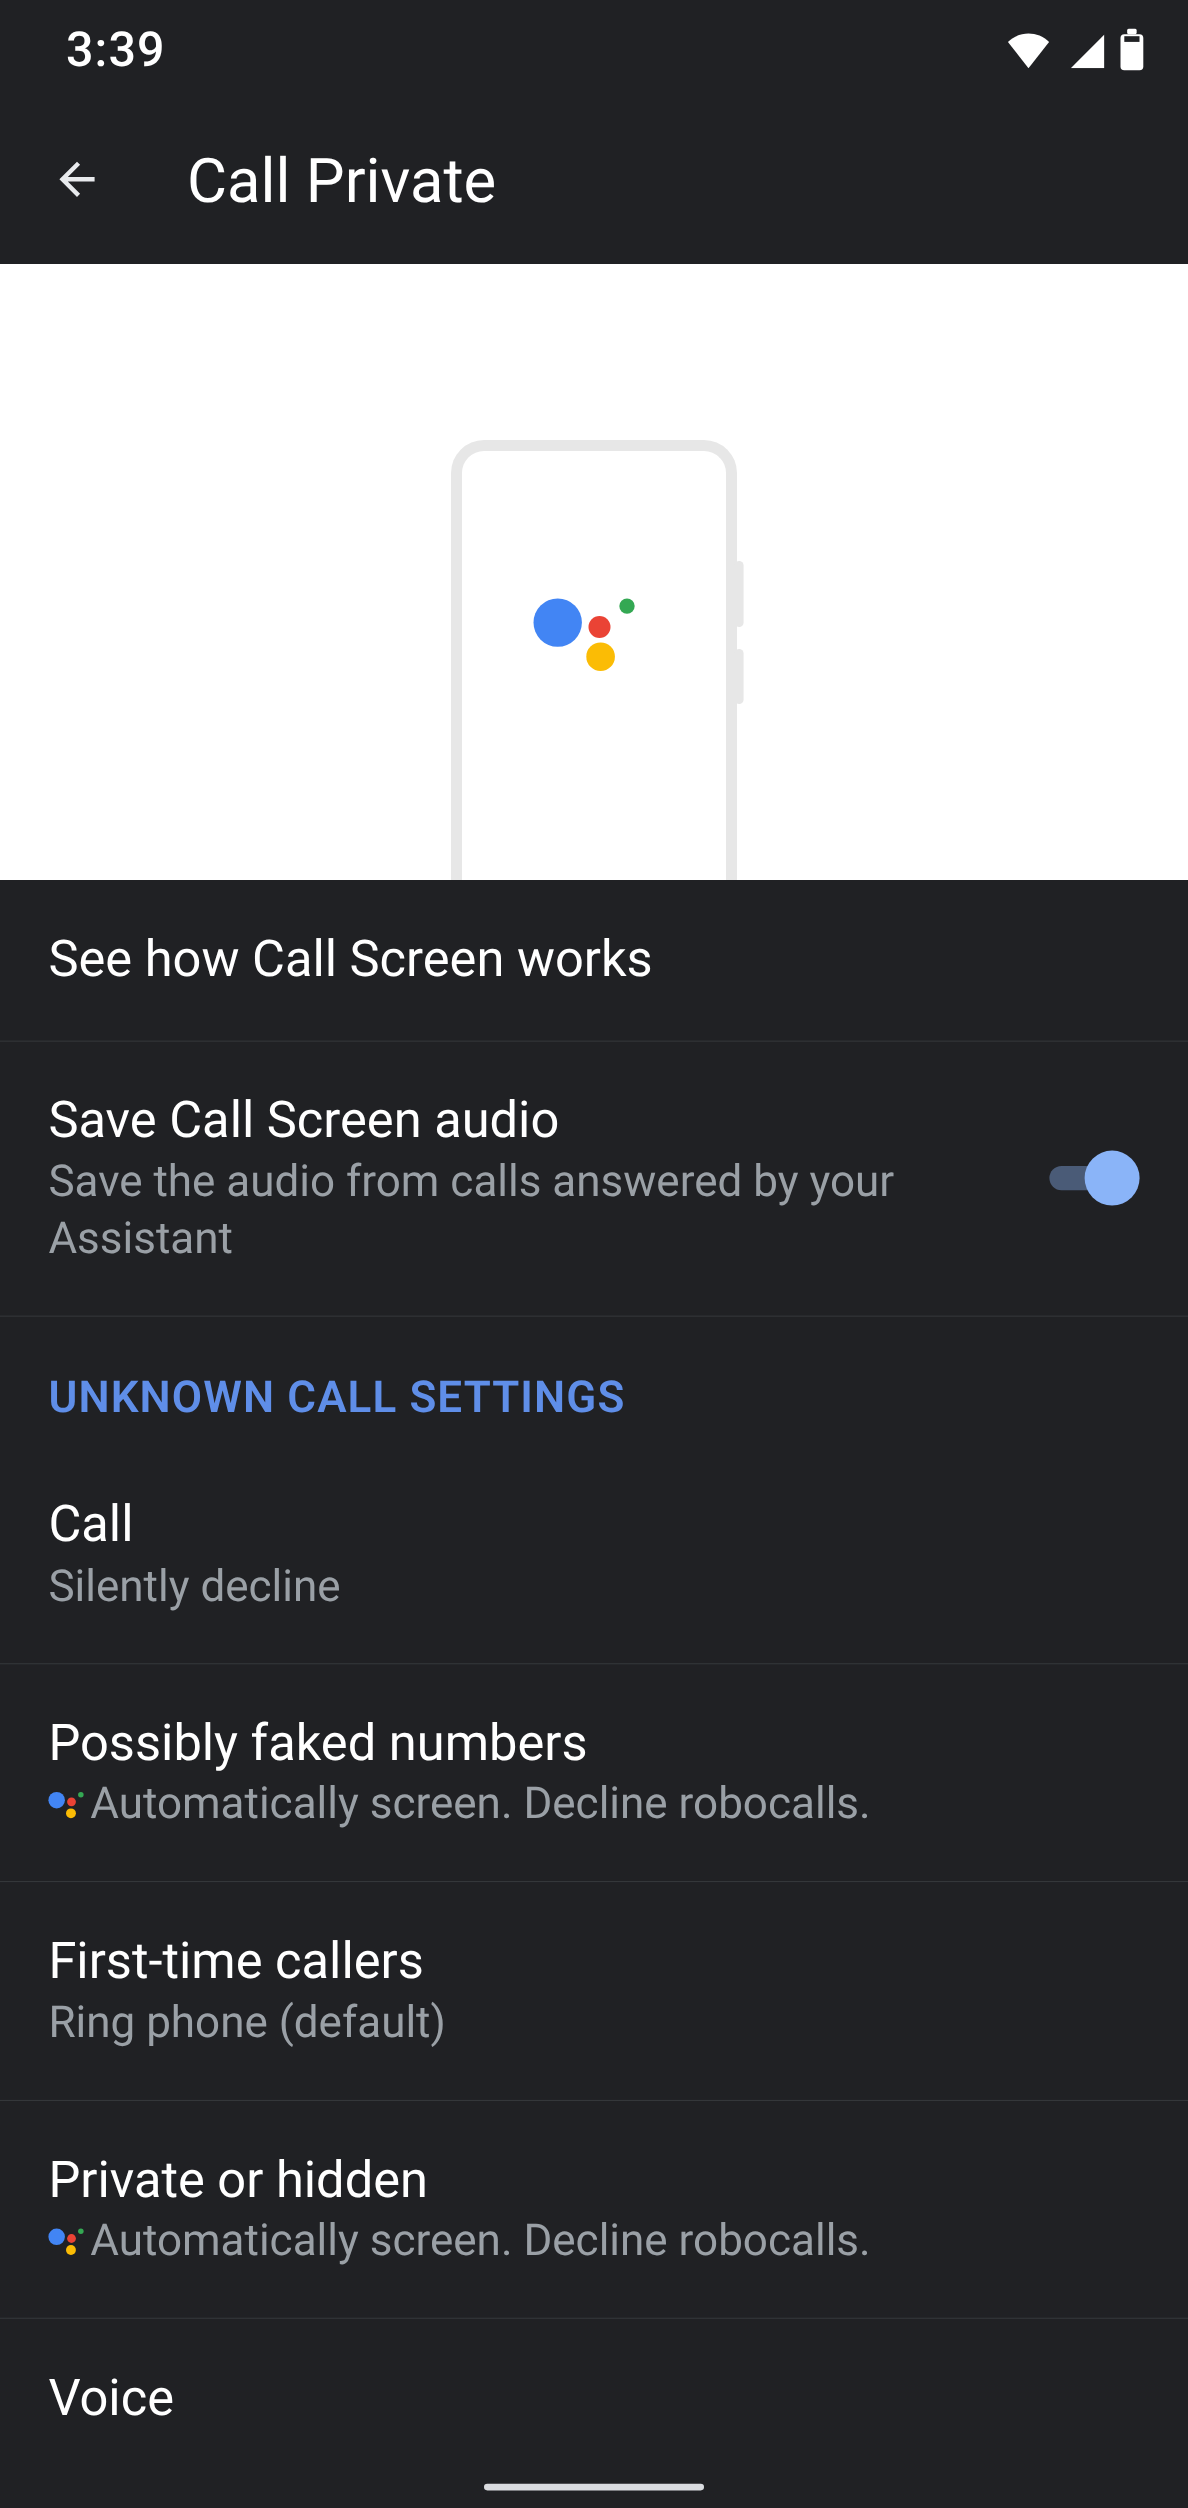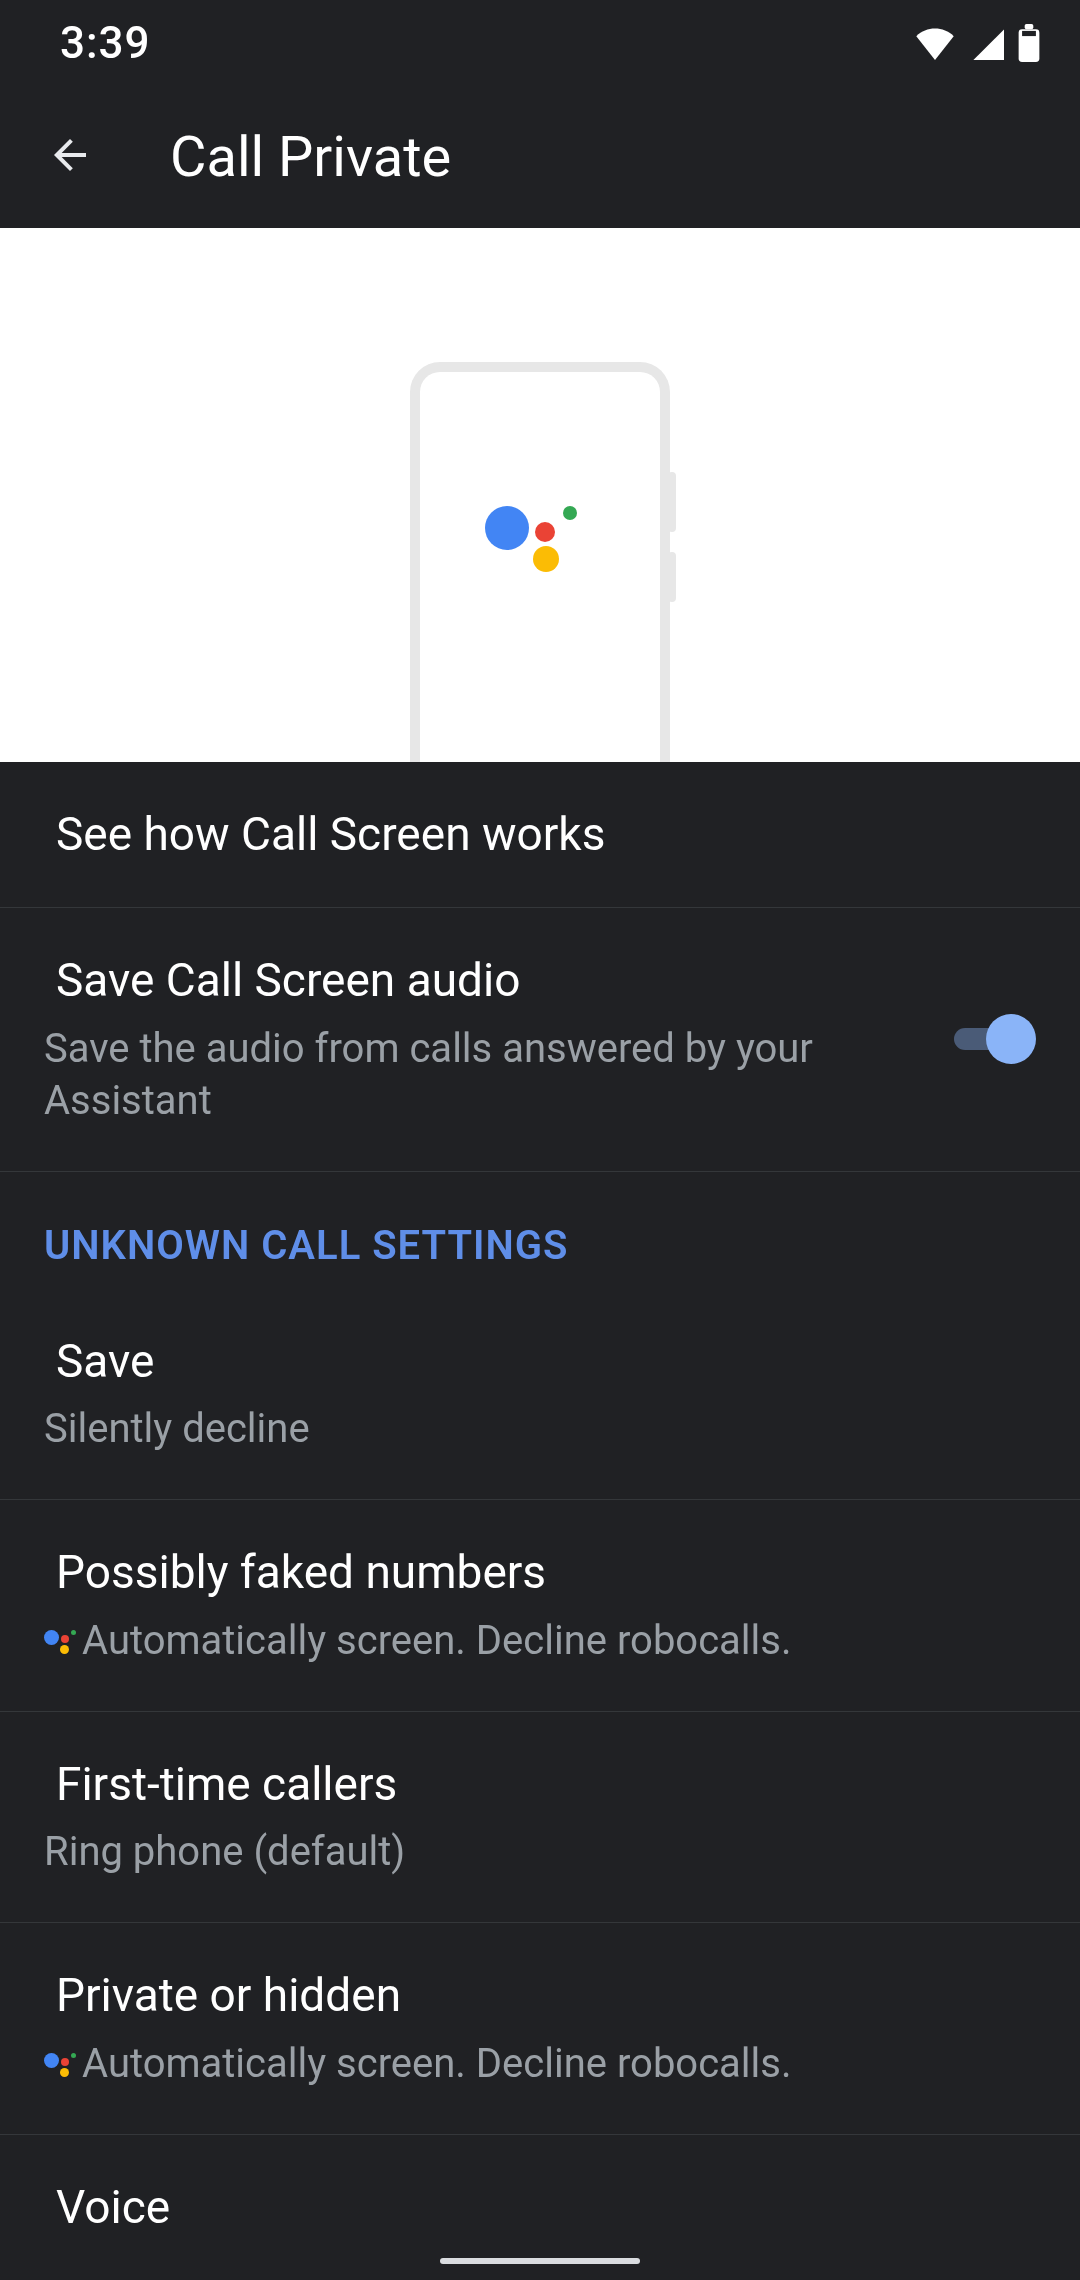--- a/index.html
+++ b/index.html
@@ -111,26 +111,25 @@
     display: flex;
     align-items: center;
   }
   .row.no-border { border-bottom: none; }
   .row-text { flex: 1; min-width: 0; }
   .row-title {
     font-size: 46px;
     font-weight: 400;
     color: #ffffff;
     line-height: 1.25;
-    margin-left: 12px;
   }
   .row-sub {
     font-size: 40px;
     color: #9aa0a6;
-    margin-top: 13px;
+    margin-top: 0;
     line-height: 1.3;
   }
   .row-sub.withicon { display:flex; align-items:center; gap:4px; }
   .mini-assistant {
     position: relative;
     width: 34px;
     height: 30px;
     flex: 0 0 auto;
   }
   .mini-assistant .d { position:absolute; border-radius:50%; }
@@ -249,21 +248,21 @@
       <div class="switch">
         <div class="switch-track"></div>
         <div class="switch-thumb"></div>
       </div>
     </div>
 
     <div class="section-header">UNKNOWN CALL SETTINGS</div>
 
     <div class="row">
       <div class="row-text">
-        <div class="row-title">Save</div>
+        <div class="row-title">Call</div>
         <div class="row-sub">Silently decline</div>
       </div>
     </div>
 
     <div class="row">
       <div class="row-text">
         <div class="row-title">Possibly faked numbers</div>
         <div class="row-sub withicon">
           <span class="mini-assistant">
             <span class="d b"></span>

